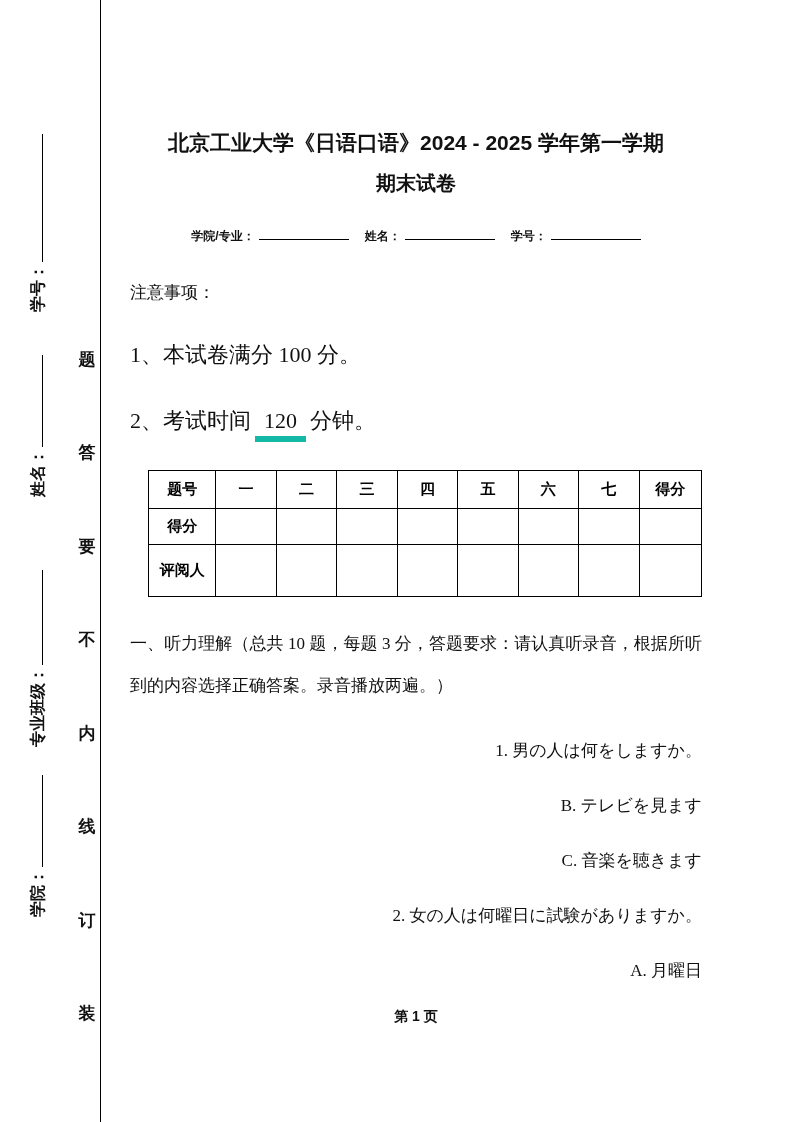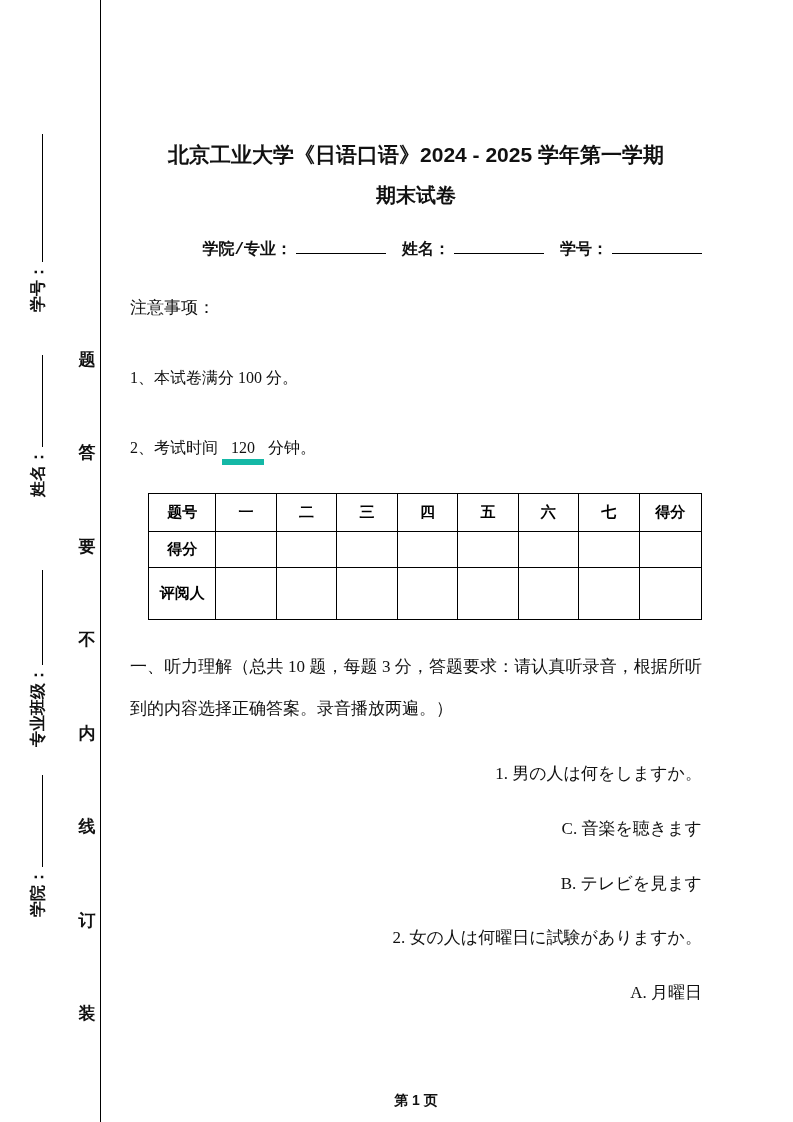--- a/index.html
+++ b/index.html
@@ -29,40 +29,40 @@
   .vl-3 { left:28px; top:747px; }
   .vl-4 { left:28px; top:917px; }
   .blank-v { display:inline-block; height:15px; border-bottom:1px solid #000; margin-left:2px; }
   .bw-130 { width:128px; } .bw-92 { width:92px; } .bw-95 { width:95px; }
   .binding-chars {
     position:absolute; left:75px; top:348px; height:677px; width:24px;
     display:flex; flex-direction:column; justify-content:space-between; align-items:center;
     font-family:"Liberation Sans", sans-serif; font-weight:bold; font-size:17px;
   }
   
-  .content { position:absolute; left:130px; top:12px; width:572px; }
+  .content { position:absolute; left:130px; top:0; width:572px; }
   .title-1 { margin-top:128px; text-align:center; font-family:"Liberation Sans", sans-serif; font-weight:bold; font-size:21px; line-height:1.45; }
   .title-2 { margin-top:12px; text-align:center; font-family:Liberation Serif, serif; font-weight:bold; font-size:20px; }
-  .info-line { margin-top:30px; text-align:right; font-family:Liberation Mono, monospace; font-weight:bold; font-size:16px; white-space:nowrap; }
+  .info-line { margin-top:30px; text-align:center; font-family:Liberation Sans, sans-serif; font-weight:bold; font-size:12px; white-space:nowrap; }
   .blank-h { display:inline-block; width:90px; height:13px; border-bottom:1px solid #000; margin:0 16px 0 4px; }
   .blank-h.last { margin-right:0; }
   .notice-head { margin-top:36px; font-size:17px; }
-  .body-line { margin-top:48px; font-size:16px; line-height:1.35; }
+  .body-line { margin-top:36px; font-size:22px; line-height:1.35; }
   .blank-inline { display:inline-block; border-bottom:6px solid #14b8a6; padding:0 9px; margin:0 4px; }
   table.score { border-collapse:collapse; table-layout:fixed; margin:28px 0 0 18px; }
   table.score th, table.score td {
     border:1px solid #000; text-align:center; vertical-align:middle;
     font-family:"Liberation Sans", sans-serif; font-size:15px; font-weight:bold; color:#000000;
   }
   tr.r-head { height:38px; }
   tr.r-score { height:36px; }
   tr.r-grader { height:52px; }
   .section-head { margin-top:26px; font-size:17px; line-height:2.5; text-align:justify; }
   .qline { margin-top:32px; font-size:17px; line-height:1.35;text-align:right; }
-  .footer { position:absolute; left:130px; top:1092px; width:572px; text-align:center; font-family:"Liberation Sans", sans-serif; font-weight:bold; font-size:14px; }
+  .footer { position:absolute; left:130px; top:1008px; width:572px; text-align:center; font-family:"Liberation Sans", sans-serif; font-weight:bold; font-size:14px; }
 </style>
 </head>
 <body>
 
 <div class="page">
 
   <div class="vlabel vl-1">
     <span>学号：</span><span class="blank-v bw-130"></span>
   </div>
   <div class="vlabel vl-2">
@@ -148,22 +148,22 @@
         <td></td>
         <td></td>
         <td></td>
       </tr>
     </tbody>
       </table>
 
     <p class="section-head">一、听力理解（总共 10 题，每题 3 分，答题要求：请认真听录音，根据所听到的内容选择正确答案。录音播放两遍。）</p>
 
     <p class="qline">1. 男の人は何をしますか。</p>
+    <p class="qline">B. テレビを見ます</p>
     <p class="qline">C. 音楽を聴きます</p>
-    <p class="qline">B. テレビを見ます</p>
 
     <p class="qline">2. 女の人は何曜日に試験がありますか。</p>
     <p class="qline">A. 月曜日</p>
 
   </div>
 
   <div class="footer">第 1 页</div>
 
 </div>
 

